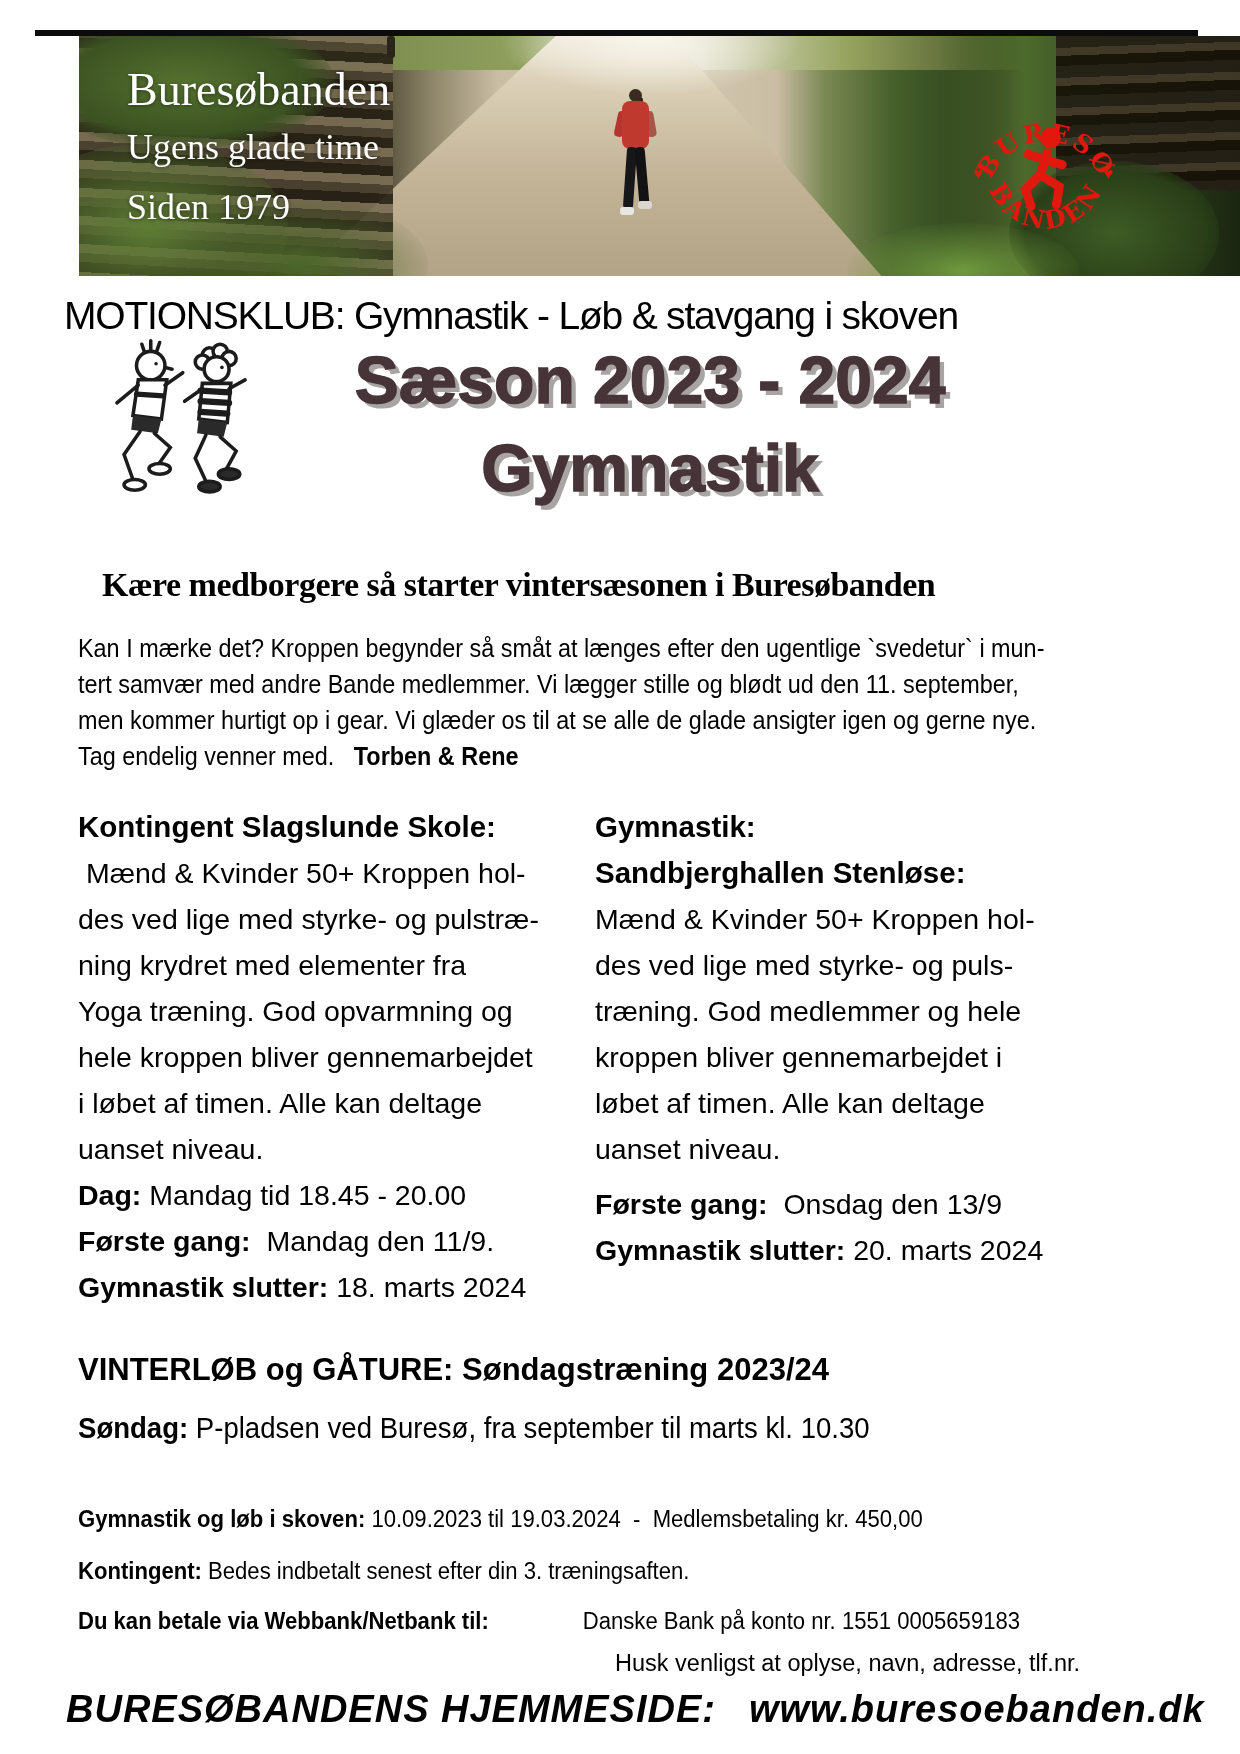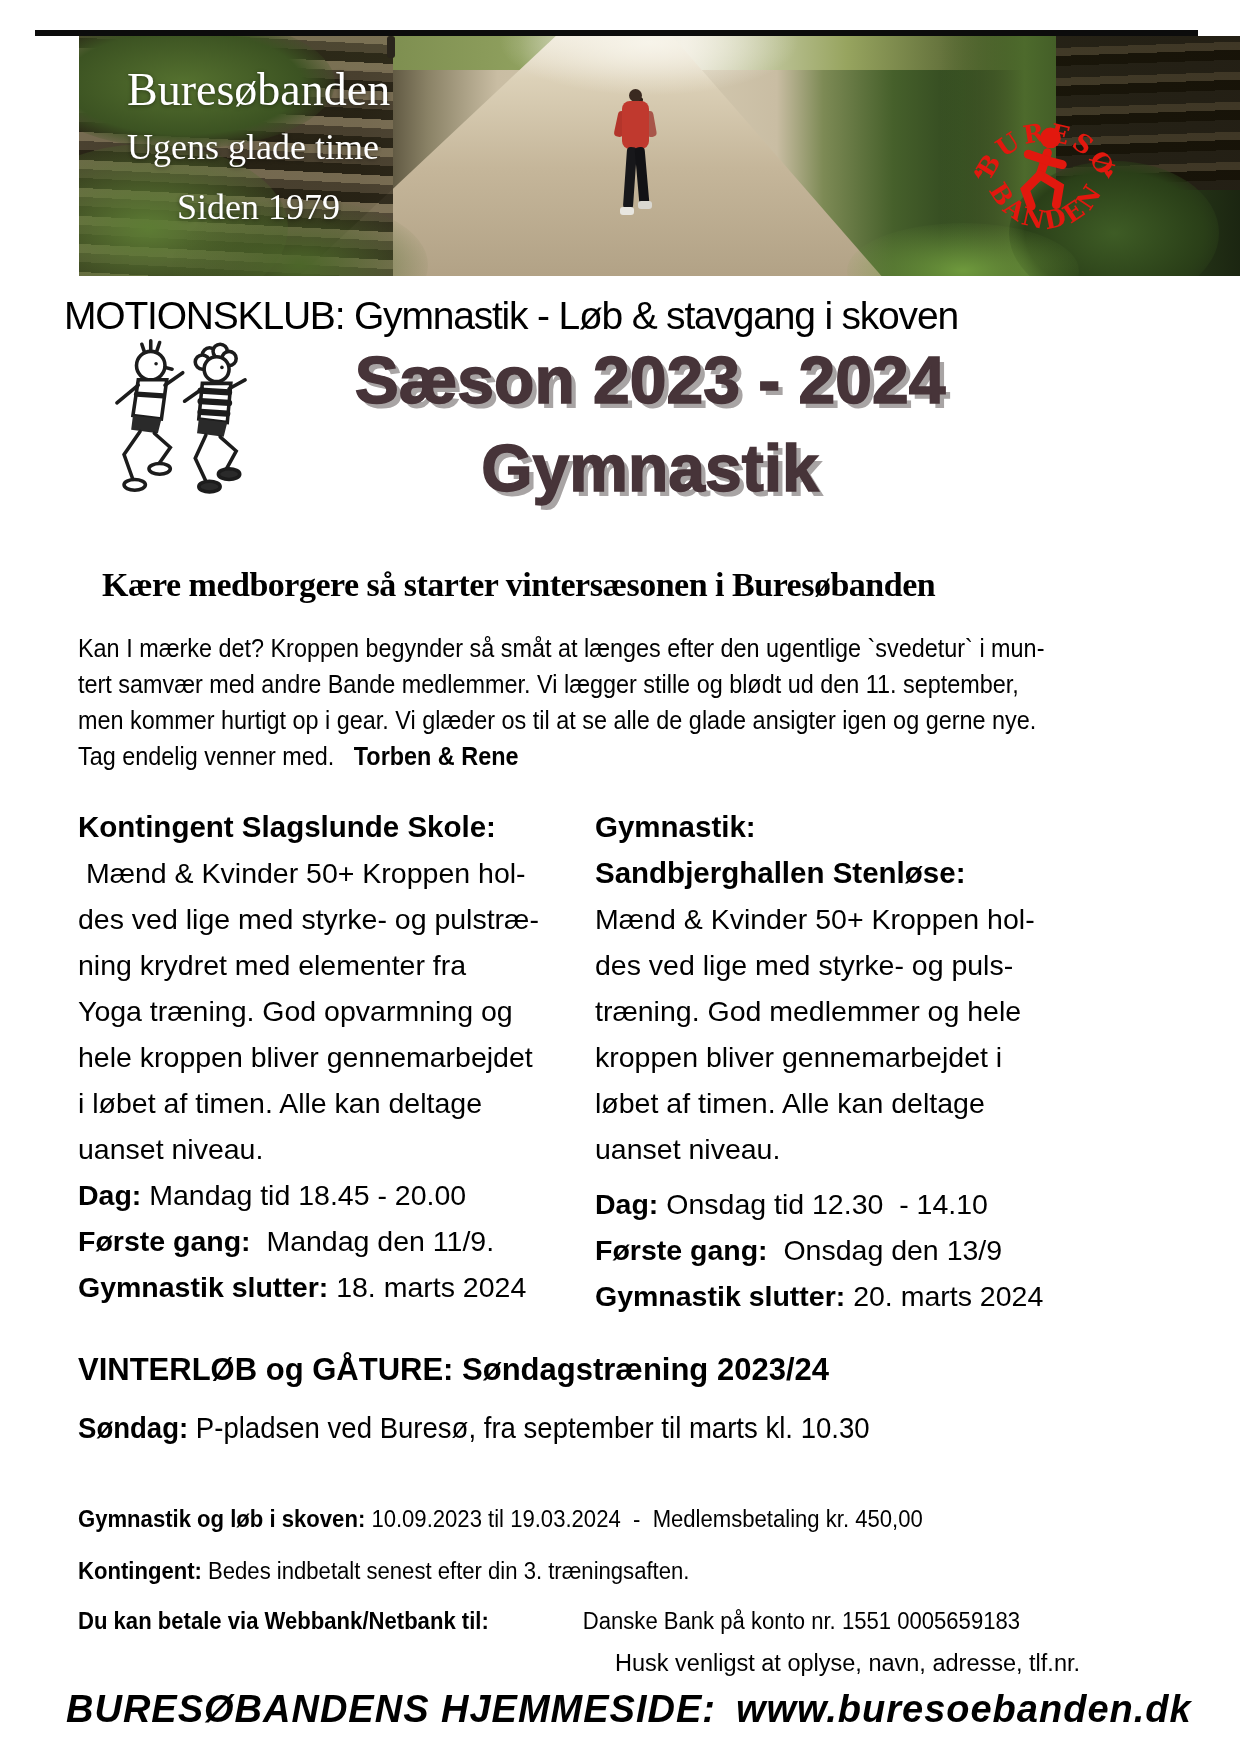--- a/index.html
+++ b/index.html
@@ -56,21 +56,21 @@
   .rn-leg-r{left:21px;top:58px;width:10px;height:58px;border-radius:4px;background:#121215;transform:rotate(-5deg);}
   .rn-shoe-l{left:4px;top:118px;width:14px;height:8px;border-radius:3px;background:#e8e6e0;}
   .rn-shoe-r{left:22px;top:112px;width:14px;height:8px;border-radius:3px;background:#d9d7d0;}
   .runner-far{left:26.5%;top:0;width:8px;height:22px;background:#2a251c;border-radius:3px;}
 
   
   .hero-text{left:48px;top:28px;color:#fff;font-family:"Liberation Serif",serif;
       text-shadow:0 1px 4px rgba(0,0,0,.45);}
   .hero-title{font-size:46px;line-height:52px;}
   .hero-sub{font-size:36px;line-height:42px;margin-top:10px;}
-  .hero-since{font-size:36px;line-height:42px;margin-top:18px;text-align:center;}
+  .hero-since{font-size:36px;line-height:42px;margin-top:18px;}
 
   
   .club-logo{left:893px;top:62px;width:148px;height:148px;}
   .logo-txt{font-family:"DejaVu Serif",serif;font-weight:bold;letter-spacing:2px;}
 
   
   .main-title{left:64px;top:294px;font-size:39px;font-weight:normal;letter-spacing:-1.2px;line-height:44px;}
 
   .season{left:40px;top:336px;width:1220px;text-align:center;
       font-weight:bold;font-size:66px;line-height:88px;letter-spacing:0;
@@ -97,21 +97,21 @@
 
   .pay{font-size:23.5px;transform:scaleX(0.94);transform-origin:0 0;}
   .pay .k{font-weight:bold;}
   .pay1{left:78px;top:1506px;}
   .pay2{left:78px;top:1558px;}
   .pay3{left:78px;top:1608px;width:1100px;}
   .pay3 .v{position:absolute;left:537px;top:0;}
   .pay4{left:615px;top:1650px;font-size:23.5px;}
 
   .footer{left:66px;top:1688px;font-size:38px;font-weight:bold;font-style:italic;letter-spacing:1px;}
-  .footer .url{margin-left:20px;}
+  .footer .url{margin-left:33px;}
 </style>
 </head>
 <body>
 
 <div class="abs top-rule"></div>
 
 <div class="abs hero">
   <div class="ph-base"></div>
   <div class="ph-toptrees"></div>
   <div class="ph-path"></div>
@@ -231,21 +231,20 @@
 <div class="abs col col-right">
   <div class="col-h">Gymnastik:</div>
   <div class="col-h">Sandbjerghallen Stenløse:</div>
   <div class="pre">Mænd &amp; Kvinder 50+ Kroppen hol-</div>
   <div class="pre">des ved lige med styrke- og puls-</div>
   <div class="pre">træning. God medlemmer og hele</div>
   <div class="pre">kroppen bliver gennemarbejdet i</div>
   <div class="pre">løbet af timen. Alle kan deltage</div>
   <div class="pre">uanset niveau.</div>
   <div class="kv-block">
-    <div class="kv"><span class="k pre">Dag:</span><span class="pre"> Onsdag tid 12.30  - 14.10</span></div>
     <div class="kv"><span class="k pre">Første gang:</span><span class="pre">  Onsdag den 13/9</span></div>
     <div class="kv"><span class="k pre">Gymnastik slutter:</span><span class="pre"> 20. marts 2024</span></div>
   </div>
 </div>
 
 <div class="abs winter-heading">VINTERLØB og GÅTURE: Søndagstræning 2023/24</div>
 <div class="abs sunday"><span class="k pre">Søndag:</span><span class="pre"> P-pladsen ved Buresø, fra september til marts kl. 10.30</span></div>
 
 <div class="abs pay pay1"><span class="k pre">Gymnastik og løb i skoven:</span><span class="pre"> 10.09.2023 til 19.03.2024  -  Medlemsbetaling kr. 450,00</span></div>
 <div class="abs pay pay2"><span class="k pre">Kontingent:</span><span class="pre"> Bedes indbetalt senest efter din 3. træningsaften.</span></div>

